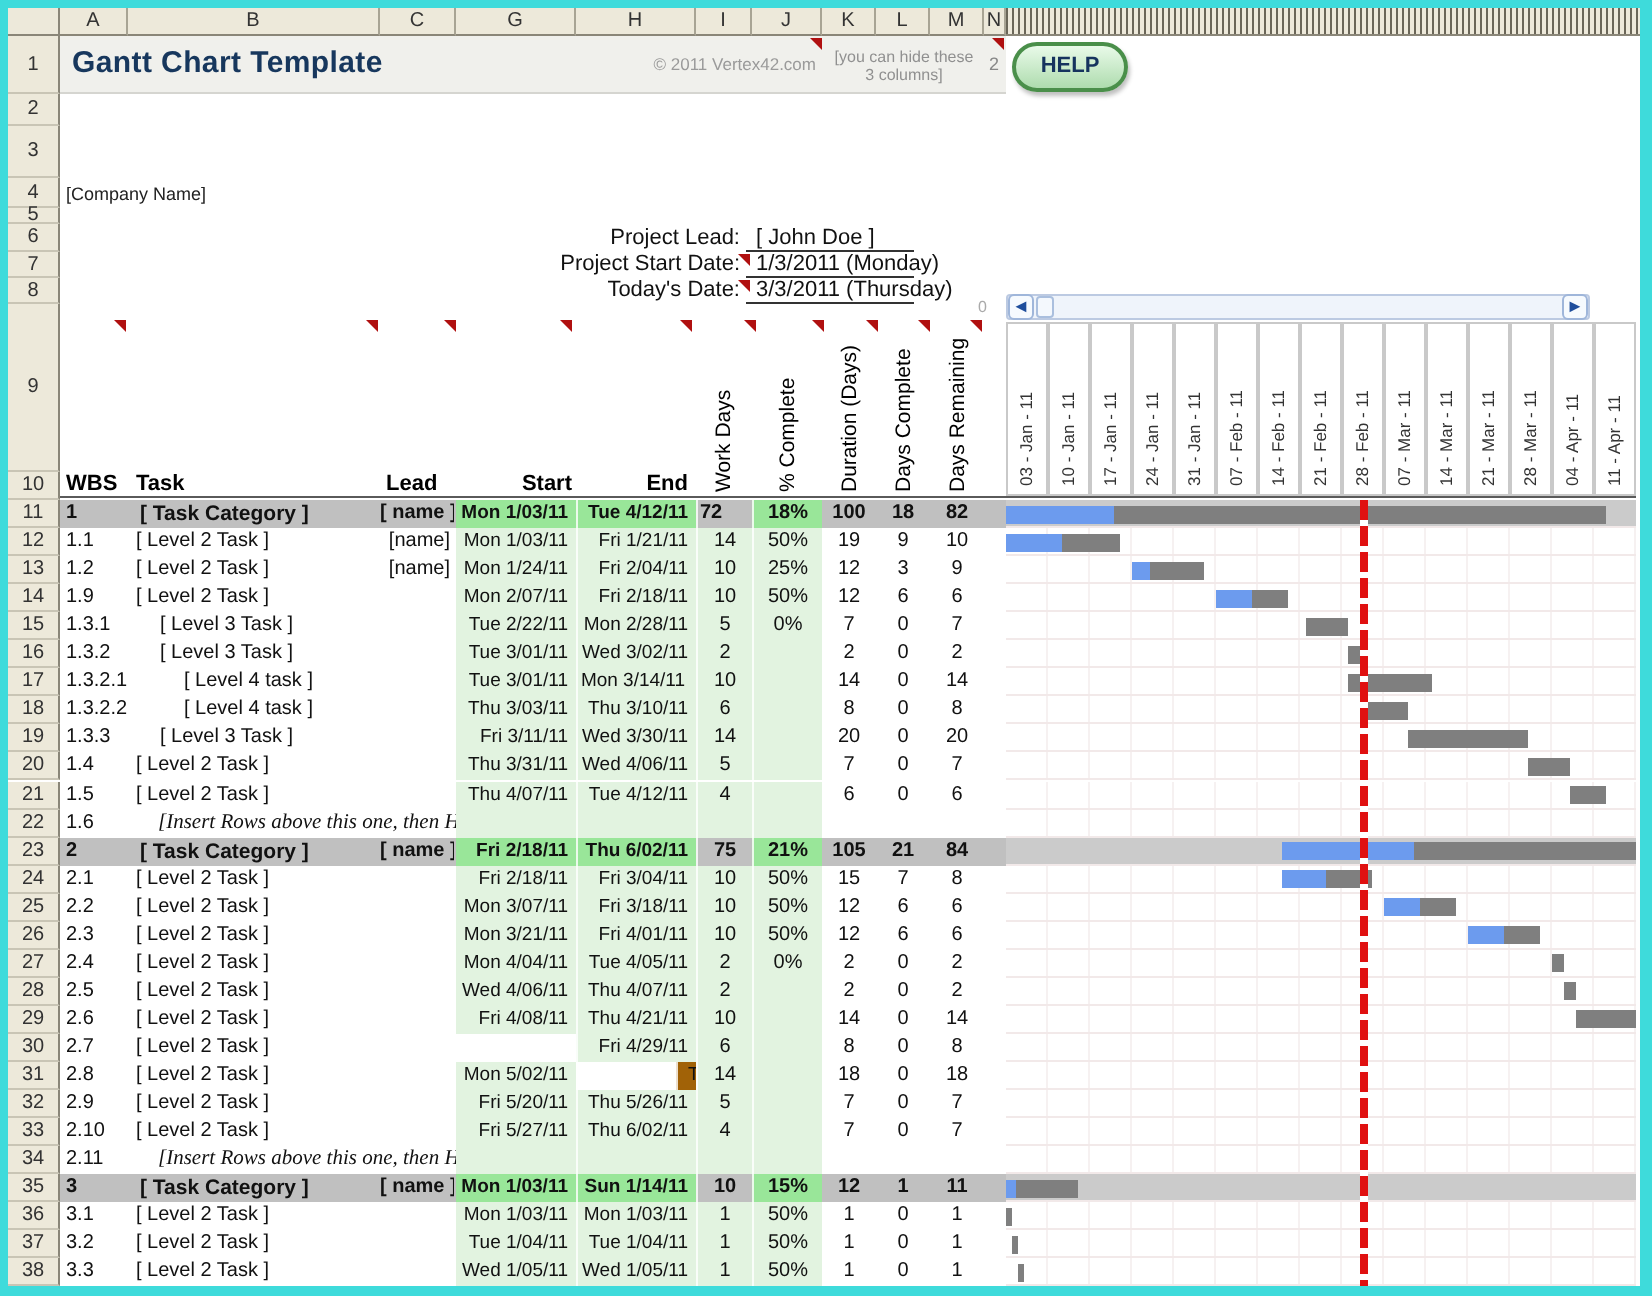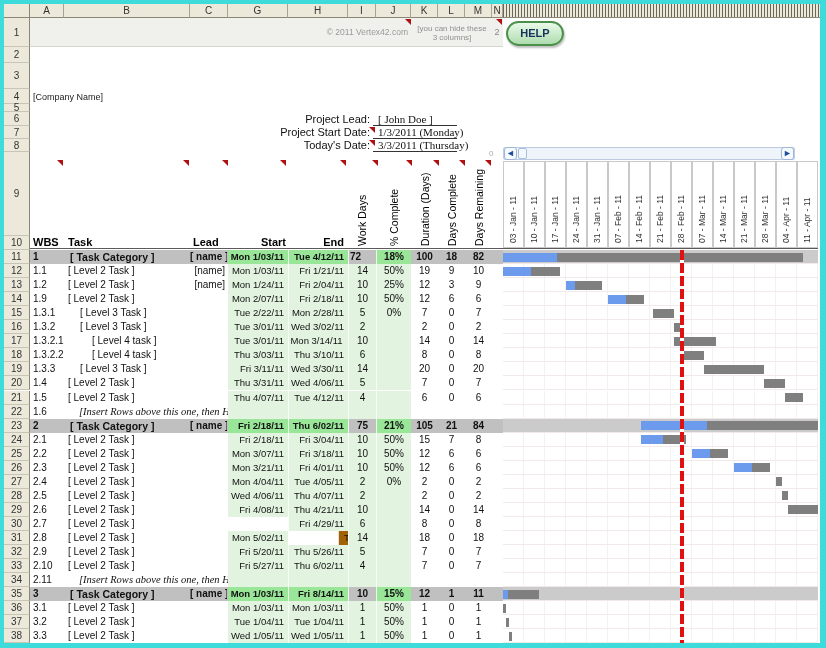--- a/index.html
+++ b/index.html
@@ -21,21 +21,21 @@
   .copyright{position:absolute;left:300px;top:27px;width:108px;font-size:8.5px;color:#9A9A9A;text-align:right;}
   .hidenote{position:absolute;left:413px;top:24px;width:78px;font-size:8px;color:#909090;text-align:center;line-height:9px;}
   .n1val{position:absolute;left:492px;top:27px;width:10px;font-size:9px;color:#888;text-align:center;}
   .help-btn{position:absolute;left:506px;top:21px;width:58px;height:25px;border-radius:13px;
             background:linear-gradient(#E9FAE9,#AEDCAE);border:2px solid #4A8F4A;box-sizing:border-box;
             font-size:11px;font-weight:bold;color:#16335E;text-align:center;line-height:21px;
             box-shadow:1px 2px 2px rgba(0,0,0,.25);cursor:pointer;}
   .sched-title{position:absolute;left:33px;top:64px;font-size:15.5px;color:#4E7DB0;}
   .company{position:absolute;left:33px;top:92px;font-size:9px;color:#222;}
   .fld-label{position:absolute;width:240px;text-align:right;font-size:11px;color:#111;}
-  .fld-value{position:absolute;font-size:11px;color:#111;font-family:Liberation Serif, serif;}
+  .fld-value{position:absolute;font-size:11px;color:#111;}
   .fld-line{position:absolute;width:84px;border-bottom:1px solid #333;height:12px;}
   
   .tri{position:absolute;width:0;height:0;border-top:6px solid #B01010;border-left:6px solid transparent;}
   
   .sb-track{position:absolute;left:503px;top:147px;width:292px;height:13px;background:#EFF4FB;border:1px solid #BCCAE2;box-sizing:border-box;border-radius:2px;}
   .sb-btn{position:absolute;top:147px;width:13px;height:13px;background:#F6FAFE;border:1px solid #9FB6DA;box-sizing:border-box;border-radius:3px;
           color:#1F4E9C;font-size:9px;font-weight:bold;text-align:center;line-height:11px;cursor:pointer;}
   .sb-thumb{position:absolute;left:518px;top:148px;width:9px;height:11px;background:#F4F8FD;border:1px solid #AABFDE;box-sizing:border-box;border-radius:2px;cursor:grab;}
   .sb-zero{position:absolute;left:489px;top:149px;font-size:8px;color:#AAA;}
   
@@ -109,20 +109,21 @@
       <div class="row-hdr" style="top: 545.05px; height: 14.05px; line-height: 14.05px;">32</div>
       <div class="row-hdr" style="top: 559.1px; height: 14.05px; line-height: 14.05px;">33</div>
       <div class="row-hdr" style="top: 573.15px; height: 14.05px; line-height: 14.05px;">34</div>
       <div class="row-hdr" style="top: 587.2px; height: 14.05px; line-height: 14.05px;">35</div>
       <div class="row-hdr" style="top: 601.25px; height: 14.05px; line-height: 14.05px;">36</div>
       <div class="row-hdr" style="top: 615.3px; height: 14.05px; line-height: 14.05px;">37</div>
       <div class="row-hdr" style="top: 629.35px; height: 14.05px; line-height: 14.05px;">38</div>
     </div>
 
   <div class="titleband"></div>
+  <div class="title">Gantt Chart Template</div>
   <div class="copyright">© 2011 Vertex42.com</div>
   <div class="hidenote">
     <div>[you can hide these</div>
     <div>3 columns]</div>
   </div>
   <div class="n1val">2</div>
   <div class="tri" style="left:405px;top:19px;"></div>
   <div class="tri" style="left:496px;top:19px;"></div>
   <div class="help-btn">HELP</div>
 
@@ -564,21 +565,21 @@
         <div class="cell" style="left: 408px; width: 27px; text-align: center; line-height: 14.05px; font-weight: normal;"></div>
         <div class="cell" style="left: 435px; width: 27px; text-align: center; line-height: 14.05px; font-weight: normal;"></div>
         <div class="band"></div>
       </div>
       <div class="trow" style="top: 587.2px; height: 14.05px;">
         <div class="cell" style="left: 0px; width: 473px; background: rgb(192, 192, 192);"></div>
         <div class="cell" style="left: 3px; width: 32px; line-height: 14.05px; font-weight: bold;">3</div>
         <div class="cell" style="left: 40px; width: 390px; font-size: 10.5px; line-height: 14.05px; font-weight: bold;">[ Task Category ]</div>
         <div class="cell" style="left: 160px; width: 37px; text-align: right; padding-right: 2px; line-height: 14.05px; font-weight: bold;">[ name ]</div>
         <div class="cell" style="left: 198px; width: 60px; text-align: right; padding-right: 4px; background: rgb(153, 230, 153); font-size: 9.5px; line-height: 14.05px; font-weight: bold;">Mon 1/03/11</div>
-        <div class="cell" style="left: 258px; width: 60px; text-align: right; padding-right: 4px; background: rgb(153, 230, 153); font-size: 9.5px; border-left: 1px solid rgba(255, 255, 255, 0.8); line-height: 14.05px; font-weight: bold;">Fri 8/14/11</div>
+        <div class="cell" style="left: 258px; width: 60px; text-align: right; padding-right: 4px; background: rgb(153, 230, 153); font-size: 9.5px; border-left: 1px solid rgba(255, 255, 255, 0.8); line-height: 14.05px; font-weight: bold;">Sun 1/14/11</div>
         <div class="cell" style="left: 318px; width: 28px; text-align: center; background: transparent; border-left: 1px solid rgba(255, 255, 255, 0.8); line-height: 14.05px; font-weight: bold;">10</div>
         <div class="cell" style="left: 346px; width: 35px; text-align: center; background: rgb(153, 230, 153); border-left: 1px solid rgba(255, 255, 255, 0.8); line-height: 14.05px; font-weight: bold;">15%</div>
         <div class="cell" style="left: 381px; width: 27px; text-align: center; line-height: 14.05px; font-weight: bold;">12</div>
         <div class="cell" style="left: 408px; width: 27px; text-align: center; line-height: 14.05px; font-weight: bold;">1</div>
         <div class="cell" style="left: 435px; width: 27px; text-align: center; line-height: 14.05px; font-weight: bold;">11</div>
         <div class="band" style="background: none rgb(203, 203, 203);">
           <div class="bar" style="left: 0px; top: 2.525px; width: 36px; background: rgb(127, 127, 127);"></div>
           <div class="bar-prog" style="left: 0px; top: 2.525px; width: 5px; background: rgb(108, 155, 238);"></div>
         </div>
       </div>

